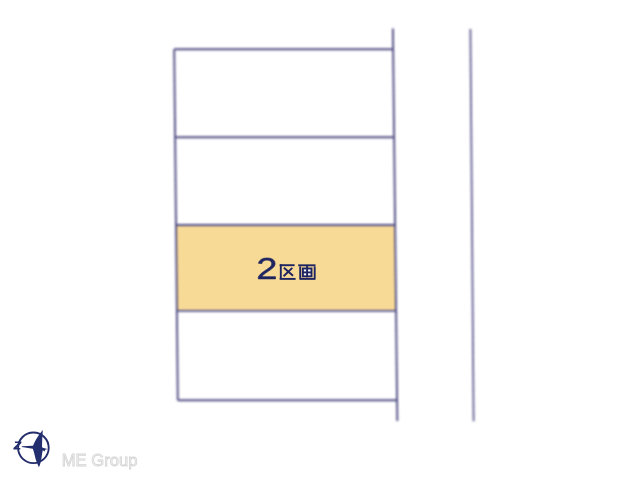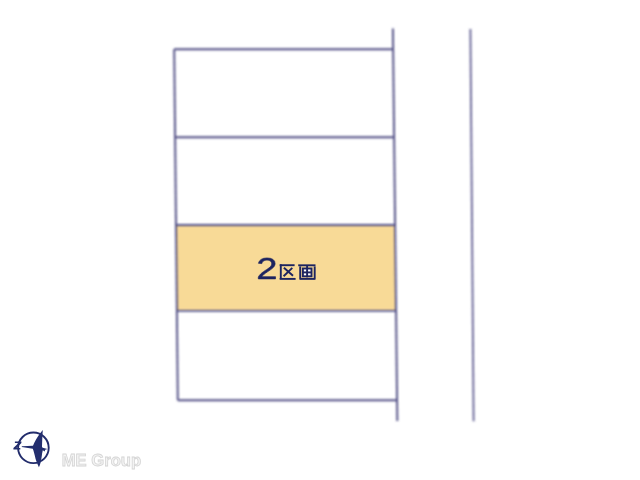--- a/index.html
+++ b/index.html
@@ -1,16 +1,16 @@
 <!DOCTYPE html>
 <html><head>
 <meta charset="utf-8">
 <style>
   html,body{margin:0;padding:0;background:#ffffff;width:640px;height:480px;overflow:hidden;}
-  .stage{position:relative;width:640px;height:480px;font-family:"Liberation Sans",sans-serif;font-weight:bold;}
+  .stage{position:relative;width:640px;height:480px;font-family:"Liberation Sans",sans-serif;}
 </style>
 </head>
 <body>
 <div class="stage">
 <svg width="640" height="480" viewBox="0 0 640 480" xmlns="http://www.w3.org/2000/svg">
   <defs>
         <filter id="soft" x="-10%" y="-10%" width="120%" height="120%">
           <feGaussianBlur stdDeviation="1"></feGaussianBlur>
         </filter>
       </defs>

